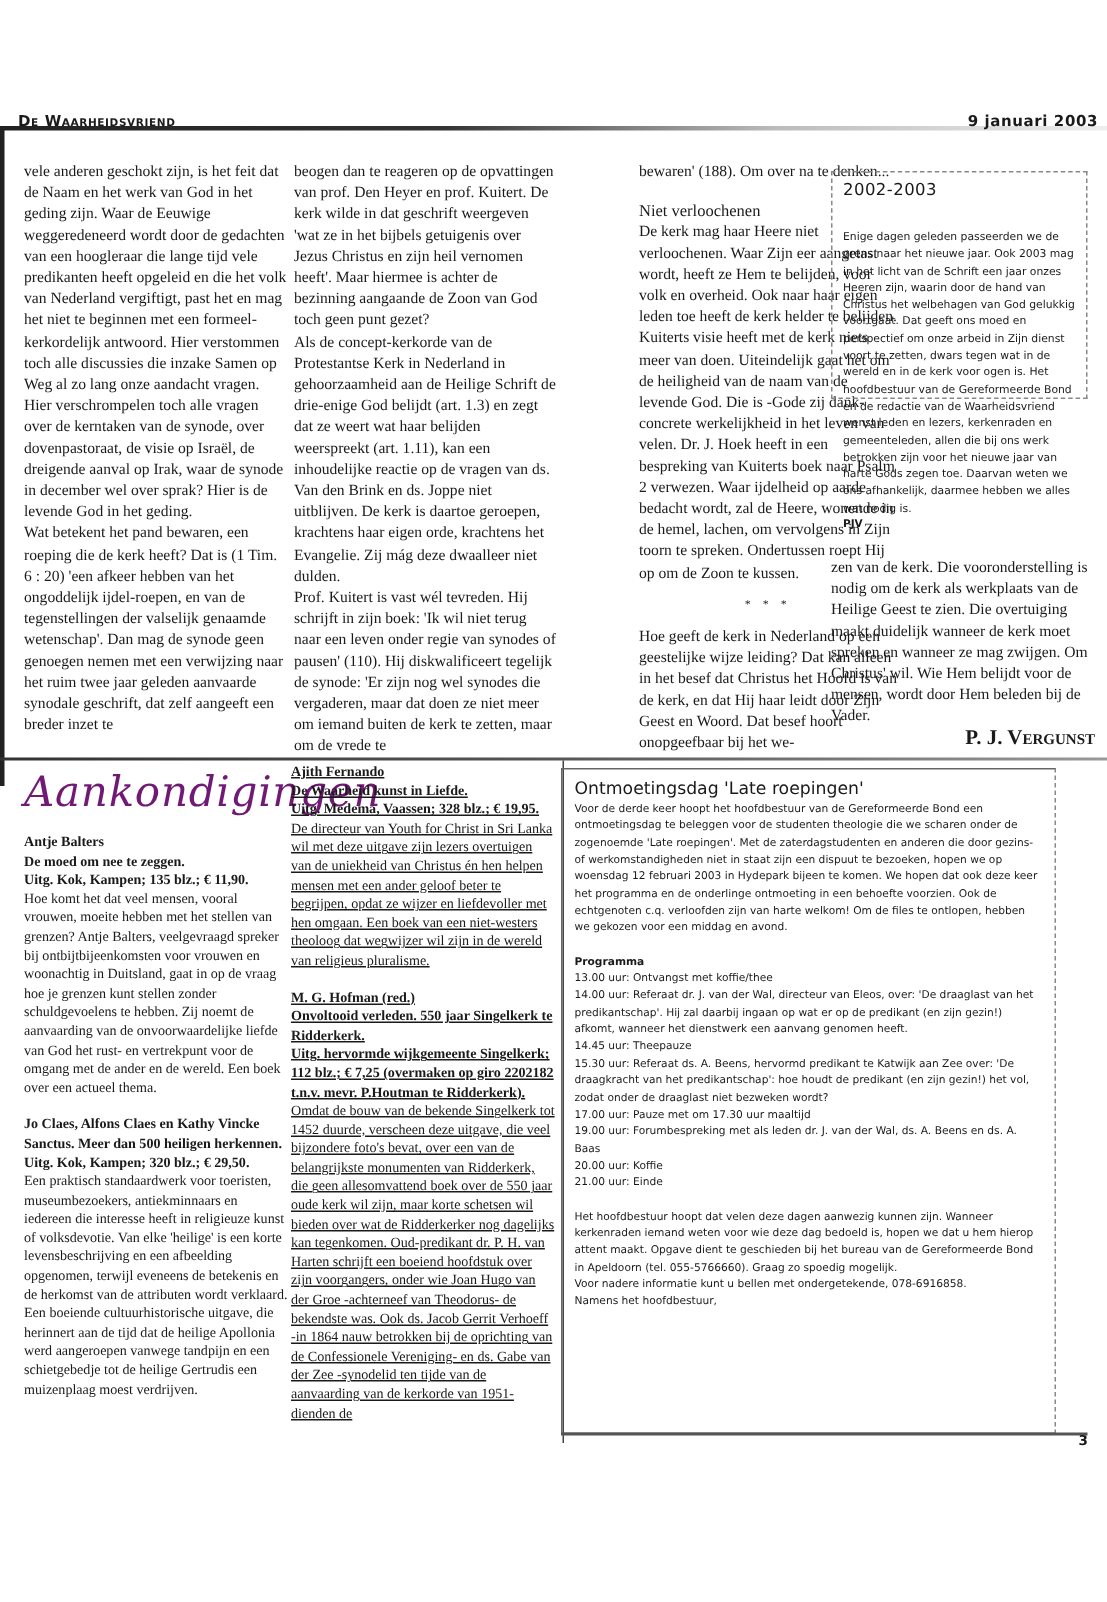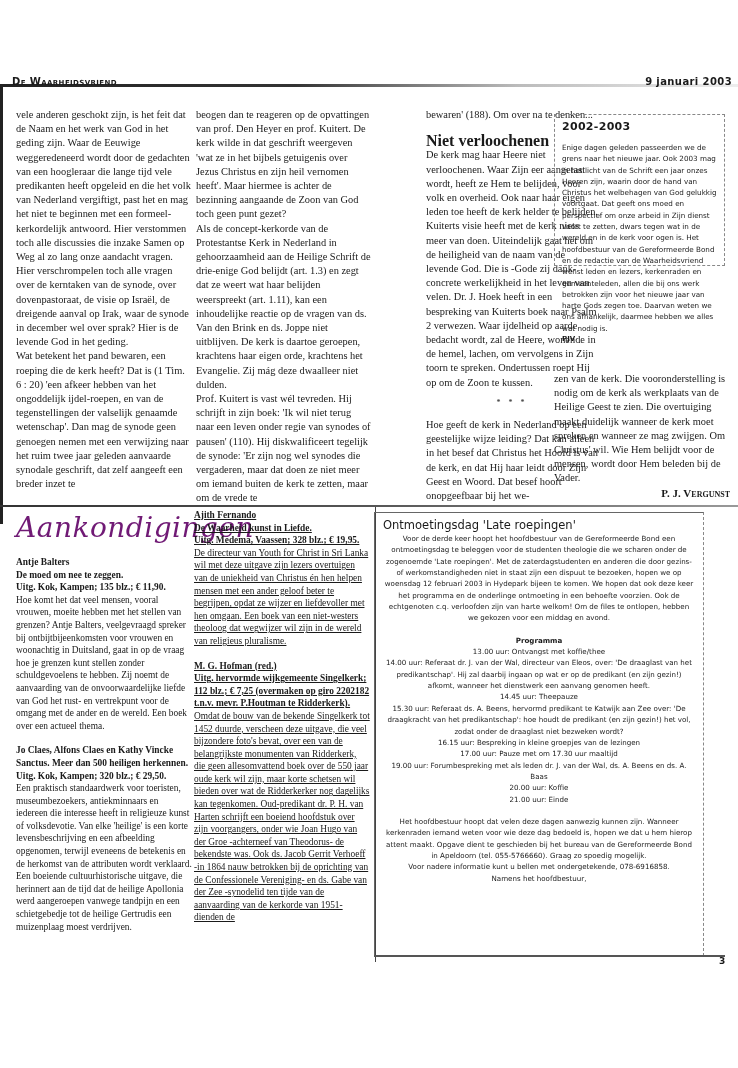--- a/index.html
+++ b/index.html
@@ -7,42 +7,42 @@
   .page { position: absolute; left: 0; top: 0; width: 738px; height: 1068px; }
   .top-edge { position: absolute; left: 0; top: 84px; width: 738px; height: 3px;
     background: linear-gradient(to right, #222 0%, #333 40%, #bbb 70%, #eee 100%); }
   .left-edge { position: absolute; left: 0; top: 84px; width: 3px; height: 440px; background: #222; }
   .running-head { position: absolute; top: 76px; left: 12px; right: 6px; height: 14px;
     font-family: "DejaVu Sans", sans-serif; font-size: 10px; font-weight: bold; letter-spacing: 0.4px; }
   .running-head .pub { position: absolute; left: 0; top: 0; font-variant: small-caps; }
   .running-head .date { position: absolute; right: 0; top: 0; }
   .col { position: absolute; font-family: "Liberation Serif", serif; font-size: 10.4px; line-height: 14.2px; text-align: left; }
   .col p { margin: 0; }
-  .col h4 { margin: 0; font-size: 16px; font-weight: bold; }
+  .col h4 { margin: 0; font-size: 11px; font-weight: normal; }
   .stars { text-align: center; letter-spacing: 3px; font-size: 8px; margin: 6px 0 8px 0; }
-  .signature { text-align: right; font-weight: bold; font-variant: small-caps; font-size: 11px; }
+  .signature { text-align: right; font-weight: bold; font-variant: small-caps; font-size: 14px; }
   .sidebox { position: absolute; left: 554px; top: 114px; width: 171px; height: 152px;
     border: 1px dashed #888; padding: 5px 6px 4px 7px; box-sizing: border-box;
     font-family: "DejaVu Sans", sans-serif; font-size: 7.2px; line-height: 11.3px; }
-  .sidebox h3 { margin: 0 0 8px 0; font-size: 11px; font-weight: bold; letter-spacing: 0.3px; line-height: 14px;}
+  .sidebox h3 { margin: 0 0 18px 0; font-size: 11px; font-weight: normal; letter-spacing: 0.3px; line-height: 14px;}
   .sidebox .sig { text-align: left; font-weight: bold; font-size: 7px; }
   .divider { position: absolute; left: 0; top: 505px; width: 738px; height: 2px;
     background: linear-gradient(to right, #333 0%, #555 50%, #999 100%); }
   .aank-title { position: absolute; left: 16px; top: 511px; font-family: "DejaVu Serif", serif;
     font-style: italic; font-size: 28px; letter-spacing: 0.5px; color: #701a75; }
   .ann { position: absolute; font-family: "Liberation Serif", serif; font-size: 9.4px; line-height: 12.6px; }
   .ann p { margin: 0; }
   .ann .b { font-weight: bold; }
   .ann .gap { height: 12px; }
   .vline { position: absolute; left: 375px; top: 507px; width: 1px; height: 455px; background: #444; }
   .eventbox { position: absolute; left: 374px; top: 512px; width: 330px; height: 444px;
     border: 1px solid #666; border-right: 1px dashed #888; padding: 5px 8px 4px 8px; box-sizing: border-box;
     font-family: "DejaVu Sans", sans-serif; font-size: 7.1px; line-height: 11.35px; }
   .eventbox h3 { margin: 0; font-size: 11.5px; font-weight: normal; line-height: 15px; }
-  .eventbox p { margin: 0; text-align: center; }
+  .eventbox p { margin: 0; }
   .eventbox .prog-title { font-weight: bold; margin-top: 11px; }
   .eventbox .gap { height: 11px; }
   .eventbox .sig { text-align: right; font-weight: bold; font-variant: small-caps; margin-top: 4px; }
   .eventbox-shadow { position: absolute; left: 374px; top: 955px; width: 351px; height: 2px; background: #555; }
   .page-num { position: absolute; left: 719px; top: 956px; font-family: "DejaVu Sans", sans-serif; font-size: 9px; font-weight: bold; }
 </style>
 </head>
 <body>
 
 <div class="page">
@@ -108,36 +108,36 @@
   <div class="ann" style="left:194px; top:509px; width:176px;text-decoration:underline;">
     <div>
       <p class="b">Ajith Fernando</p>
       <p class="b">De Waarheid kunst in Liefde.</p>
       <p class="b">Uitg. Medema, Vaassen; 328 blz.; € 19,95.</p>
       <p>De directeur van Youth for Christ in Sri Lanka wil met deze uitgave zijn lezers overtuigen van de uniekheid van Christus én hen helpen mensen met een ander geloof beter te begrijpen, opdat ze wijzer en liefdevoller met hen omgaan. Een boek van een niet-westers theoloog dat wegwijzer wil zijn in de wereld van religieus pluralisme.</p>
     </div>
     <div class="gap"></div>
     <div>
       <p class="b">M. G. Hofman (red.)</p>
+      <p class="b">Onvoltooid verleden. 550 jaar Singelkerk te Ridderkerk.</p>
       <p class="b">Uitg. hervormde wijkgemeente Singelkerk; 112 blz.; € 7,25 (overmaken op giro 2202182 t.n.v. mevr. P.Houtman te Ridderkerk).</p>
       <p>Omdat de bouw van de bekende Singelkerk tot 1452 duurde, verscheen deze uitgave, die veel bijzondere foto's bevat, over een van de belangrijkste monumenten van Ridderkerk, die geen allesomvattend boek over de 550 jaar oude kerk wil zijn, maar korte schetsen wil bieden over wat de Ridderkerker nog dagelijks kan tegenkomen. Oud-predikant dr. P. H. van Harten schrijft een boeiend hoofdstuk over zijn voorgangers, onder wie Joan Hugo van der Groe -achterneef van Theodorus- de bekendste was. Ook ds. Jacob Gerrit Verhoeff -in 1864 nauw betrokken bij de oprichting van de Confessionele Vereniging- en ds. Gabe van der Zee -synodelid ten tijde van de aanvaarding van de kerkorde van 1951- dienden de</p>
     </div>
   </div>
 
   <div class="vline"></div>
 
   <div class="eventbox">
     <h3>Ontmoetingsdag 'Late roepingen'</h3>
     <p>Voor de derde keer hoopt het hoofdbestuur van de Gereformeerde Bond een ontmoetingsdag te beleggen voor de studenten theologie die we scharen onder de zogenoemde 'Late roepingen'. Met de zaterdagstudenten en anderen die door gezins- of werkomstandigheden niet in staat zijn een dispuut te bezoeken, hopen we op woensdag 12 februari 2003 in Hydepark bijeen te komen. We hopen dat ook deze keer het programma en de onderlinge ontmoeting in een behoefte voorzien. Ook de echtgenoten c.q. verloofden zijn van harte welkom! Om de files te ontlopen, hebben we gekozen voor een middag en avond.</p>
     <p class="prog-title">Programma</p>
     <p>13.00 uur: Ontvangst met koffie/thee</p>
     <p>14.00 uur: Referaat dr. J. van der Wal, directeur van Eleos, over: 'De draaglast van het predikantschap'. Hij zal daarbij ingaan op wat er op de predikant (en zijn gezin!) afkomt, wanneer het dienstwerk een aanvang genomen heeft.</p>
     <p>14.45 uur: Theepauze</p>
     <p>15.30 uur: Referaat ds. A. Beens, hervormd predikant te Katwijk aan Zee over: 'De draagkracht van het predikantschap': hoe houdt de predikant (en zijn gezin!) het vol, zodat onder de draaglast niet bezweken wordt?</p>
-    <p>16.15 uur: Bespreking in kleine groepjes van de lezingen</p>
     <p>17.00 uur: Pauze met om 17.30 uur maaltijd</p>
     <p>19.00 uur: Forumbespreking met als leden dr. J. van der Wal, ds. A. Beens en ds. A. Baas</p>
     <p>20.00 uur: Koffie</p>
     <p>21.00 uur: Einde</p>
     <div class="gap"></div>
     <p>Het hoofdbestuur hoopt dat velen deze dagen aanwezig kunnen zijn. Wanneer kerkenraden iemand weten voor wie deze dag bedoeld is, hopen we dat u hem hierop attent maakt. Opgave dient te geschieden bij het bureau van de Gereformeerde Bond in Apeldoorn (tel. 055-5766660). Graag zo spoedig mogelijk.</p>
     <p>Voor nadere informatie kunt u bellen met ondergetekende, 078-6916858.</p>
     <p>Namens het hoofdbestuur,</p>
   </div>
   <div class="eventbox-shadow"></div>

